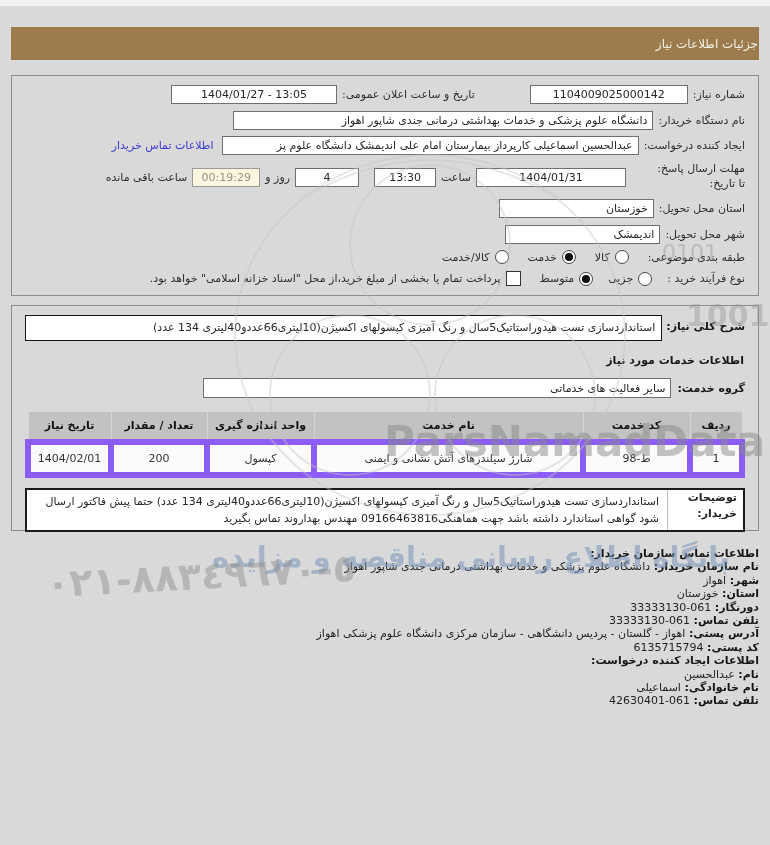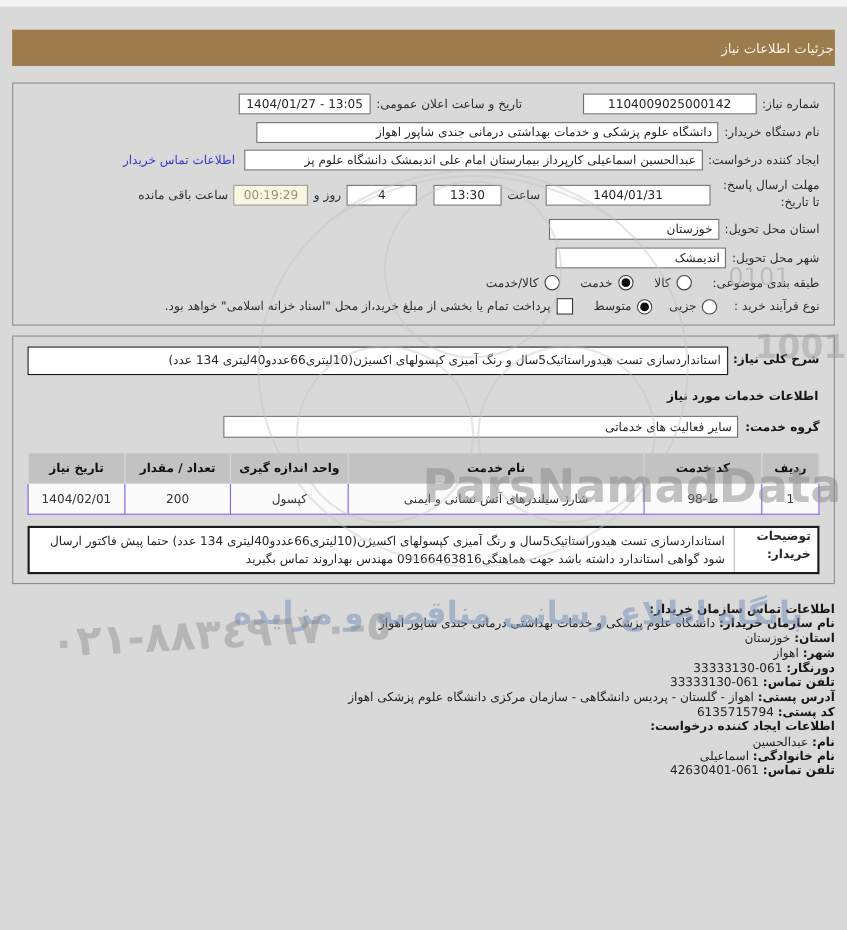--- a/index.html
+++ b/index.html
@@ -20,38 +20,38 @@
   .frow{display:flex;align-items:center;gap:5px;}
   .lbl{white-space:nowrap;color:#2e2e2e;}
   .b{font-weight:bold;color:#161616;}
   .inp{
     background:#fff;border:1px solid #6f6f6f;height:19px;box-sizing:border-box;
     display:flex;align-items:center;overflow:hidden;white-space:nowrap;flex:none;
   }
   .center{justify-content:center;}
   .padr{padding:0 5px;}
   .ltr{direction:ltr;}
-  .w-need{width:158px}.w-date{width:120px}.w-org{width:420px}.w-creator{width:417px}
+  .w-need{width:158px}.w-date{width:166px}.w-org{width:420px}.w-creator{width:417px}
   .w-ddate{width:150px}.w-time{width:62px}.w-days{width:64px}.w-timer{width:68px}.w-prov{width:155px}
   .timer{background:#fbf6df;color:#98927c;border-color:#9a9a9a;}
   .gap52{margin-right:50px}.gap14{margin-right:14px}.gap10{margin-right:10px}
   .link{color:#3a3ace;white-space:nowrap;margin-right:3px;cursor:pointer;text-decoration:none;}
-  .wrapLbl{width:94px;line-height:1.35;white-space:normal;}
+  .wrapLbl{width:94px;line-height:1.35;white-space:normal;margin-left:20px;}
   .radio{width:12px;height:12px;border:1px solid #454545;border-radius:50%;background:#fff;position:relative;flex:none;}
   .radio.on::after{content:"";position:absolute;inset:2px;background:#0d0d0d;border-radius:50%;}
   .chk{width:13px;height:13px;border:1px solid #333;background:#fff;flex:none;}
   .descrow{display:flex;align-items:flex-start;gap:4px;}
   .descrow .b{margin-top:5px;white-space:nowrap;}
   .descbox{flex:1;border:1px solid #151515;background:#fff;padding:5px 6px;line-height:1.3;}
   .svchdr{margin:13px 1px 0;font-weight:bold;color:#161616;}
   .grprow{display:flex;align-items:center;gap:6px;margin-top:11px;}
   .grpbox{width:468px;height:20px;}
   table.svc{width:100%;border-collapse:collapse;margin-top:13px;table-layout:fixed;}
   table.svc th{background:#c2c2c2;font-weight:bold;height:25px;border:1px solid #d6d6d6;font-size:11px;color:#111;}
-  table.svc td{background:#fbfbfb;height:25px;text-align:center;border:1px solid #8b5cf6;font-size:11px;color:#333;}
+  table.svc td{background:#fbfbfb;height:25px;text-align:center;border:6px solid #8b5cf6;font-size:11px;color:#333;}
   .c1{width:49px}.c2{width:104px}.c3{width:266px}.c4{width:104px}.c5{width:93px}
   .notes{display:flex;margin-top:10px;border:2px solid #1b1b1b;background:#fff;}
   .nlabel{width:76px;padding:0 6px;font-weight:bold;line-height:1.4;border-left:1px solid #bdbdbd;flex:none;box-sizing:border-box;}
   .ntext{flex:1;padding:3px 8px;line-height:1.55;text-align:right;}
   .contact{position:absolute;top:547px;right:11px;left:27px;line-height:13.4px;font-size:11px;color:#1f1f1f;}
   .cline .ltr-n{direction:ltr;unicode-bidi:isolate;}
   
   .wm{position:absolute;inset:0;pointer-events:none;z-index:30;}
   .wm-brand{position:absolute;top:417px;left:384px;font-size:42px;font-weight:bold;color:rgba(135,135,135,.5);direction:ltr;white-space:nowrap;}
   .wm-slogan{position:absolute;top:540px;left:212px;font-size:29px;font-weight:bold;color:rgba(120,148,186,.55);white-space:nowrap;}
@@ -199,26 +199,26 @@
 
 </div>
 
 <div class="contact">
   <div class="cline b">اطلاعات تماس سازمان خریدار:</div>
   <div class="cline">
     <span class="b">نام سازمان خریدار:</span>
     <span>دانشگاه علوم پزشکی و خدمات بهداشتی درمانی جندی شاپور اهواز</span>
   </div>
   <div class="cline">
+    <span class="b">شهر:</span>
+    <span>اهواز</span>
+  </div>
+  <div class="cline">
     <span class="b">استان:</span>
     <span>خوزستان</span>
-  </div>
-  <div class="cline">
-    <span class="b">شهر:</span>
-    <span>اهواز</span>
   </div>
   <div class="cline">
     <span class="b">دورنگار:</span>
     <span class="ltr-n" dir="ltr">33333130-061</span>
   </div>
   <div class="cline">
     <span class="b">تلفن تماس:</span>
     <span class="ltr-n" dir="ltr">33333130-061</span>
   </div>
   <div class="cline">

